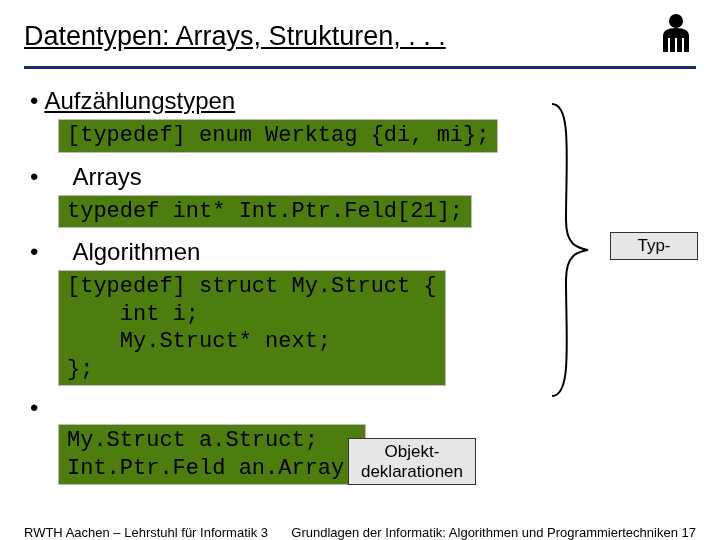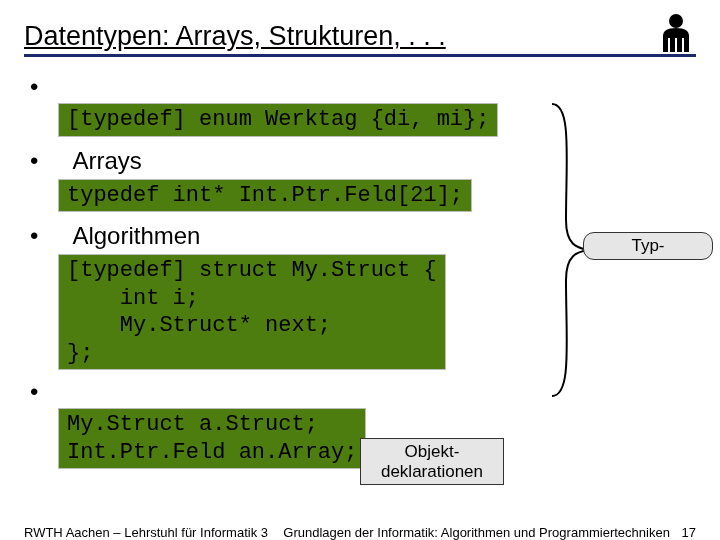--- a/index.html
+++ b/index.html
@@ -16,21 +16,21 @@
     width: 720px;
     height: 540px;
     position: relative;
     padding: 12px 24px 0 24px;
   }
   .titlebar {
     display: flex;
     align-items: flex-end;
     justify-content: space-between;
     border-bottom: 3px solid #1a2a6b;
-    padding-bottom: 2px;
+    padding-bottom: 14px;
   }
   .title {
     font-size: 27px;
     font-weight: 400;
     text-decoration: underline;
     color: #000;
   }
   .logo svg { display:block; }
   .content {
     padding: 14px 0 0 6px;
@@ -58,38 +58,38 @@
   }
   .labelbox {
     position: absolute;
     background: #e6e6e6;
     border: 1px solid #333;
     font-size: 17px;
     text-align: center;
     line-height: 1.15;
     padding: 3px 10px;
   }
-  .labelbox.typ { right: 7px; top: 232px; width: 130px; border-radius: 11px; }
-  .labelbox.obj { left: 360px; top: 438px; width: 144px; }
+  .labelbox.typ { right: 22px; top: 232px; width: 88px; }
+  .labelbox.obj { left: 348px; top: 438px; width: 128px; }
   .brace-svg {
     position: absolute;
     pointer-events: none;
   }
   .footer {
     position: absolute;
     left: 24px;
     right: 24px;
     bottom: 0;
     display: flex;
     justify-content: space-between;
     align-items: baseline;
     font-size: 13px;
     color: #000;
   }
-  .footer .pg { margin-left: 8px; }
+  .footer .pg { margin-left: 0; }
 </style>
 </head>
 <body>
 
 <div class="slide">
 
   <div class="titlebar">
     <div class="title">Datentypen: Arrays, Strukturen, . . .</div>
     <div class="logo">
       <svg width="40" height="40" viewBox="0 0 40 40">
@@ -99,20 +99,21 @@
         <line x1="20" y1="26" x2="20" y2="40" stroke="#fff" stroke-width="2"></line>
         <line x1="27" y1="26" x2="27" y2="40" stroke="#fff" stroke-width="2"></line>
       </svg>
     </div>
   </div>
 
   <div class="content">
 
     <div class="bullet-row">
       <span class="bullet-dot">•</span>
+      <span class="bullet-text">Aufzählungstypen</span>
     </div>
     <div class="codebox">[typedef] enum Werktag {di, mi};</div>
 
     <div class="bullet-row">
       <span class="bullet-dot">•</span>
       <span class="bullet-text noul">Arrays</span>
     </div>
     <div class="codebox">typedef int* Int.Ptr.Feld[21];</div>
 
     <div class="bullet-row">

